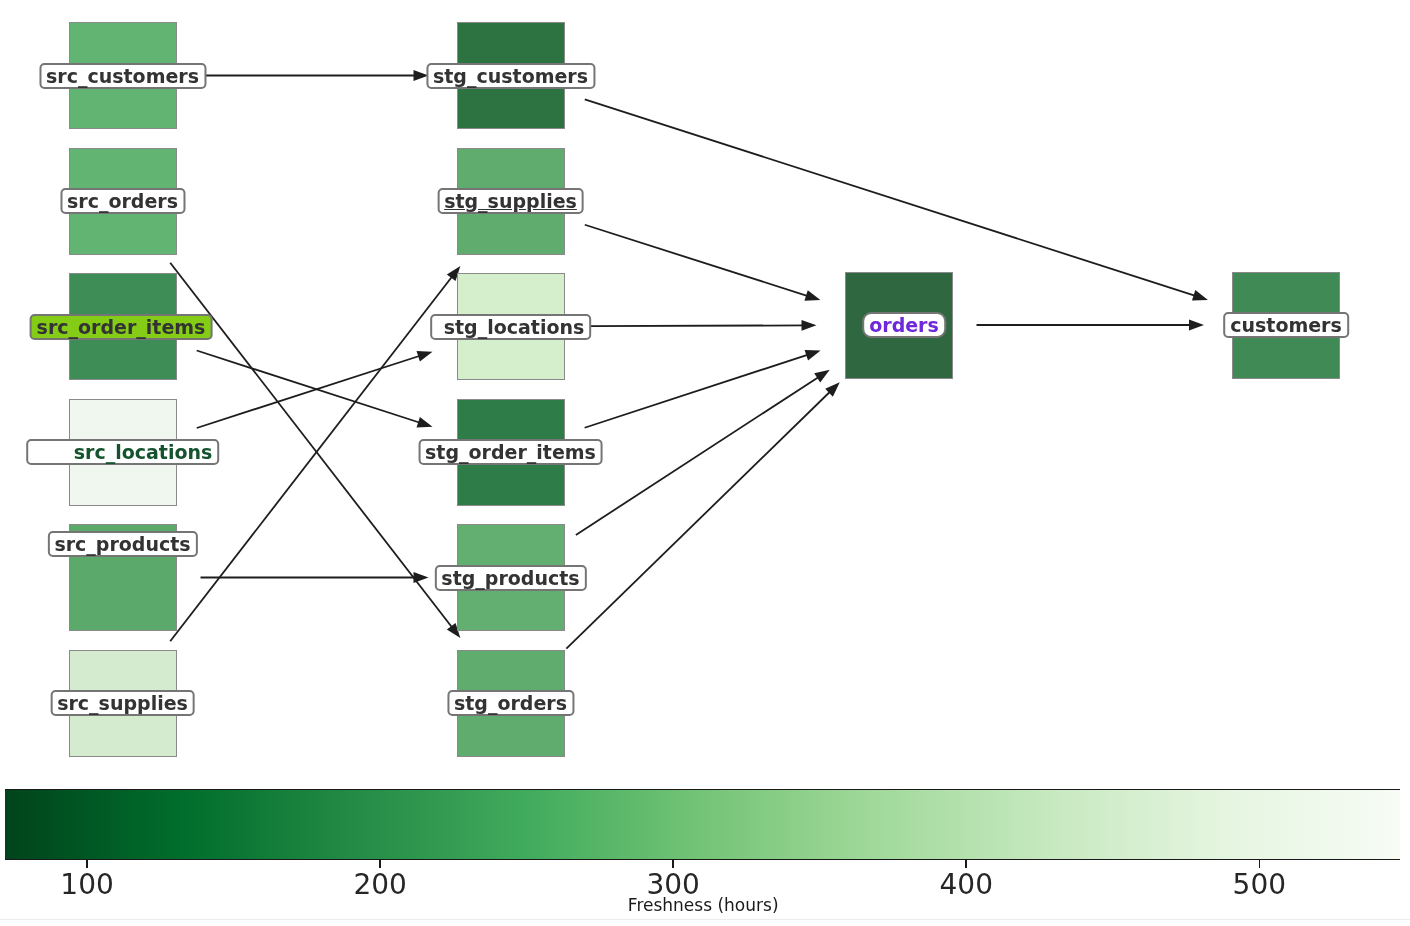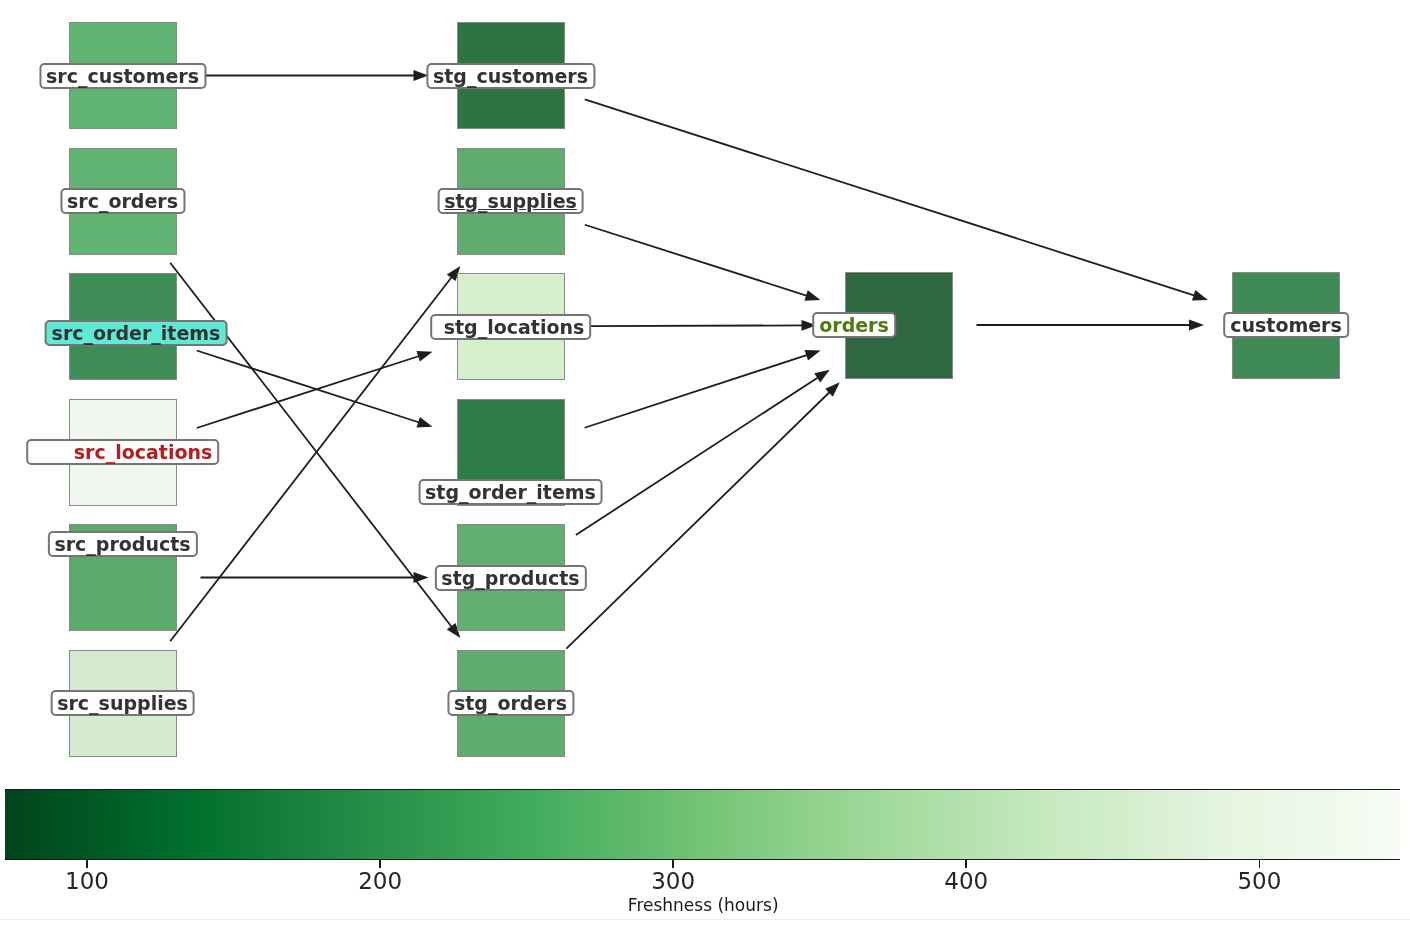--- a/index.html
+++ b/index.html
@@ -11,21 +11,21 @@
             box-sizing:border-box;z-index:2;}
   .node-label{position:absolute;transform:translate(-50%,-50%);z-index:3;
               background:#ffffff;border:2px solid #757575;border-radius:5px;
               padding:0 5px;font-size:19px;font-weight:bold;color:#333333;
               line-height:22px;white-space:nowrap;}
   #colorbar{position:absolute;left:5px;top:789px;width:1395px;height:71px;
             border-top:1.8px solid #1a1a1a;border-bottom:1.8px solid #1a1a1a;
             box-sizing:border-box;z-index:2;}
   .cb-tick{position:absolute;top:860px;width:1.6px;height:8px;background:#1a1a1a;z-index:2;}
   .cb-tick-label{position:absolute;top:868px;transform:translateX(-50%);
-                 font-size:23px;color:#262626;z-index:2;white-space:nowrap;}
+                 font-size:28px;color:#262626;z-index:2;white-space:nowrap;}
   #cb-axis-label{position:absolute;top:895px;transform:translateX(-50%);
                  font-size:17px;color:#1a1a1a;z-index:2;white-space:nowrap;}
   #bottom-hairline{position:absolute;left:0;top:919px;width:1410px;height:1px;
                    background:#ececec;z-index:1;}
 </style>
 </head>
 <body>
 
 <div id="canvas">
   <svg id="edge-layer" xmlns="http://www.w3.org/2000/svg" viewBox="0 0 1410 926">
@@ -81,41 +81,41 @@
         <line x1="976.5" y1="325" x2="1195" y2="325" stroke="#1d1d1d" stroke-width="1.8"></line>
         <polygon points="1204,325 1189,330.5 1189,319.5" fill="#1d1d1d"></polygon>
       </g>
     </svg>
   <div id="node-layer">
       <div class="node-box" style="left: 68.5px; top: 22px; background: rgb(97, 180, 113); border-color: rgb(138, 138, 138);"></div>
       <div class="node-label" style="left: 122.5px; top: 75.5px; color: rgb(51, 51, 51); background: rgb(255, 255, 255); border-color: rgb(117, 117, 117);">src_customers</div>
       <div class="node-box" style="left: 68.5px; top: 147.5px; background: rgb(97, 180, 113); border-color: rgb(138, 138, 138);"></div>
       <div class="node-label" style="left: 122.5px; top: 201px; color: rgb(51, 51, 51); background: rgb(255, 255, 255); border-color: rgb(117, 117, 117);">src_orders</div>
       <div class="node-box" style="left: 68.5px; top: 273px; background: rgb(62, 140, 86); border-color: rgb(138, 138, 138);"></div>
-      <div class="node-label" style="left: 136px; top: 326.5px; color: rgb(51, 51, 51); background: #5eead4; border-color: rgb(117, 117, 117); margin-top: 6px;">src_order_items</div>
+      <div class="node-label" style="left: 121px; top: 326.5px; color: rgb(51, 51, 51); background: #84cc16; border-color: rgb(117, 117, 117);">src_order_items</div>
       <div class="node-box" style="left: 68.5px; top: 398.5px; background: rgb(240, 247, 238); border-color: rgb(138, 138, 138);"></div>
-      <div class="node-label" style="left: 122.5px; top: 452px; color: #b91c1c; background: rgb(255, 255, 255); border-color: rgb(117, 117, 117); padding-left: 46px;">src_locations</div>
+      <div class="node-label" style="left: 122.5px; top: 452px; color: #14532d; background: rgb(255, 255, 255); border-color: rgb(117, 117, 117); padding-left: 46px;">src_locations</div>
       <div class="node-box" style="left: 68.5px; top: 524px; background: rgb(91, 170, 107); border-color: rgb(138, 138, 138);"></div>
       <div class="node-label" style="left: 122.5px; top: 544px; color: rgb(51, 51, 51); background: rgb(255, 255, 255); border-color: rgb(117, 117, 117);">src_products</div>
       <div class="node-box" style="left: 68.5px; top: 649.5px; background: rgb(212, 235, 208); border-color: rgb(138, 138, 138);"></div>
       <div class="node-label" style="left: 122.5px; top: 703px; color: rgb(51, 51, 51); background: rgb(255, 255, 255); border-color: rgb(117, 117, 117);">src_supplies</div>
       <div class="node-box" style="left: 456.5px; top: 22px; background: rgb(45, 115, 66); border-color: rgb(138, 138, 138);"></div>
       <div class="node-label" style="left: 510.5px; top: 75.5px; color: rgb(51, 51, 51); background: rgb(255, 255, 255); border-color: rgb(117, 117, 117);">stg_customers</div>
       <div class="node-box" style="left: 456.5px; top: 147.5px; background: rgb(96, 172, 110); border-color: rgb(138, 138, 138);"></div>
       <div class="node-label" style="left: 510.5px; top: 201px; color: rgb(51, 51, 51); background: rgb(255, 255, 255); border-color: rgb(117, 117, 117); text-decoration: underline;">stg_supplies</div>
       <div class="node-box" style="left: 456.5px; top: 273px; background: rgb(213, 239, 205); border-color: rgb(138, 138, 138);"></div>
       <div class="node-label" style="left: 510.5px; top: 326.5px; color: rgb(51, 51, 51); background: rgb(255, 255, 255); border-color: rgb(117, 117, 117); padding-left: 12px;">stg_locations</div>
       <div class="node-box" style="left: 456.5px; top: 398.5px; background: rgb(46, 125, 73); border-color: rgb(138, 138, 138);"></div>
-      <div class="node-label" style="left: 510.5px; top: 452px; color: rgb(51, 51, 51); background: rgb(255, 255, 255); border-color: rgb(117, 117, 117); margin-top: 40px;">stg_order_items</div>
+      <div class="node-label" style="left: 510.5px; top: 452px; color: rgb(51, 51, 51); background: rgb(255, 255, 255); border-color: rgb(117, 117, 117);">stg_order_items</div>
       <div class="node-box" style="left: 456.5px; top: 524px; background: rgb(99, 174, 113); border-color: rgb(138, 138, 138);"></div>
       <div class="node-label" style="left: 510.5px; top: 577.5px; color: rgb(51, 51, 51); background: rgb(255, 255, 255); border-color: rgb(117, 117, 117);">stg_products</div>
       <div class="node-box" style="left: 456.5px; top: 649.5px; background: rgb(96, 172, 110); border-color: rgb(138, 138, 138);"></div>
       <div class="node-label" style="left: 510.5px; top: 703px; color: rgb(51, 51, 51); background: rgb(255, 255, 255); border-color: rgb(117, 117, 117);">stg_orders</div>
       <div class="node-box" style="left: 844.5px; top: 271.5px; background: rgb(47, 104, 64); border-color: rgb(138, 138, 138);"></div>
-      <div class="node-label" style="left: 854px; top: 325px; color: #4d7c0f; background: rgb(255, 255, 255); border-color: rgb(117, 117, 117);">orders</div>
+      <div class="node-label" style="left: 904px; top: 325px; color: #6d28d9; background: rgb(255, 255, 255); border-color: rgb(117, 117, 117); border-radius: 9px;">orders</div>
       <div class="node-box" style="left: 1232px; top: 271.5px; background: rgb(63, 138, 85); border-color: rgb(138, 138, 138);"></div>
       <div class="node-label" style="left: 1286px; top: 325px; color: rgb(51, 51, 51); background: rgb(255, 255, 255); border-color: rgb(117, 117, 117); text-align: center;">customers</div>
     </div>
   <div id="colorbar" style="background: linear-gradient(to right, rgb(0, 68, 27) 0%, rgb(0, 109, 44) 12.5%, rgb(35, 139, 69) 25%, rgb(65, 171, 93) 37.5%, rgb(116, 196, 118) 50%, rgb(161, 217, 155) 62.5%, rgb(199, 233, 192) 75%, rgb(229, 245, 224) 87.5%, rgb(247, 252, 245) 100%);"></div>
   <div id="tick-layer">
       <div class="cb-tick" style="left: 86.2588px;"></div>
       <div class="cb-tick-label" style="left: 87.0588px;">100</div>
       <div class="cb-tick" style="left: 379.326px;"></div>
       <div class="cb-tick-label" style="left: 380.126px;">200</div>
       <div class="cb-tick" style="left: 672.393px;"></div>

